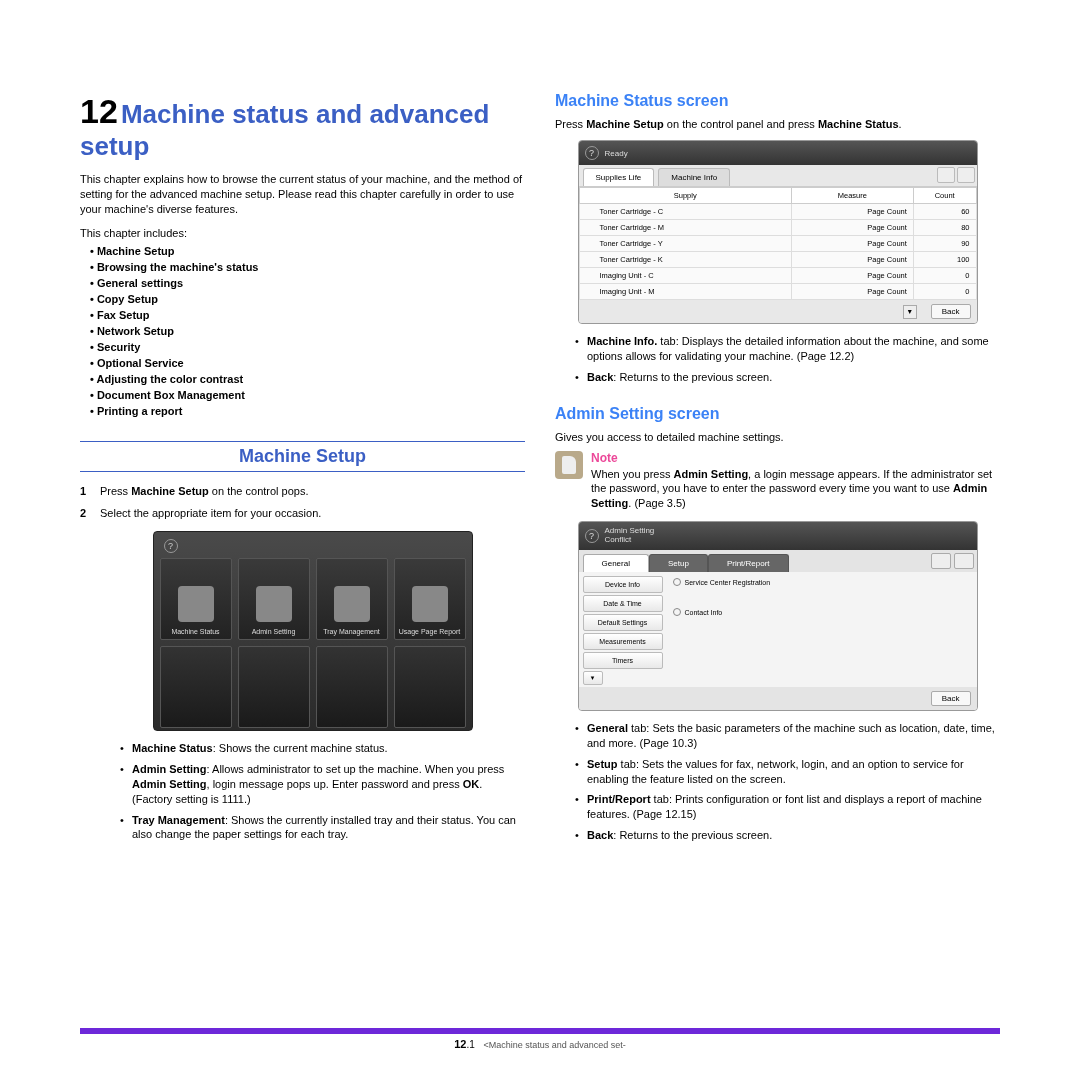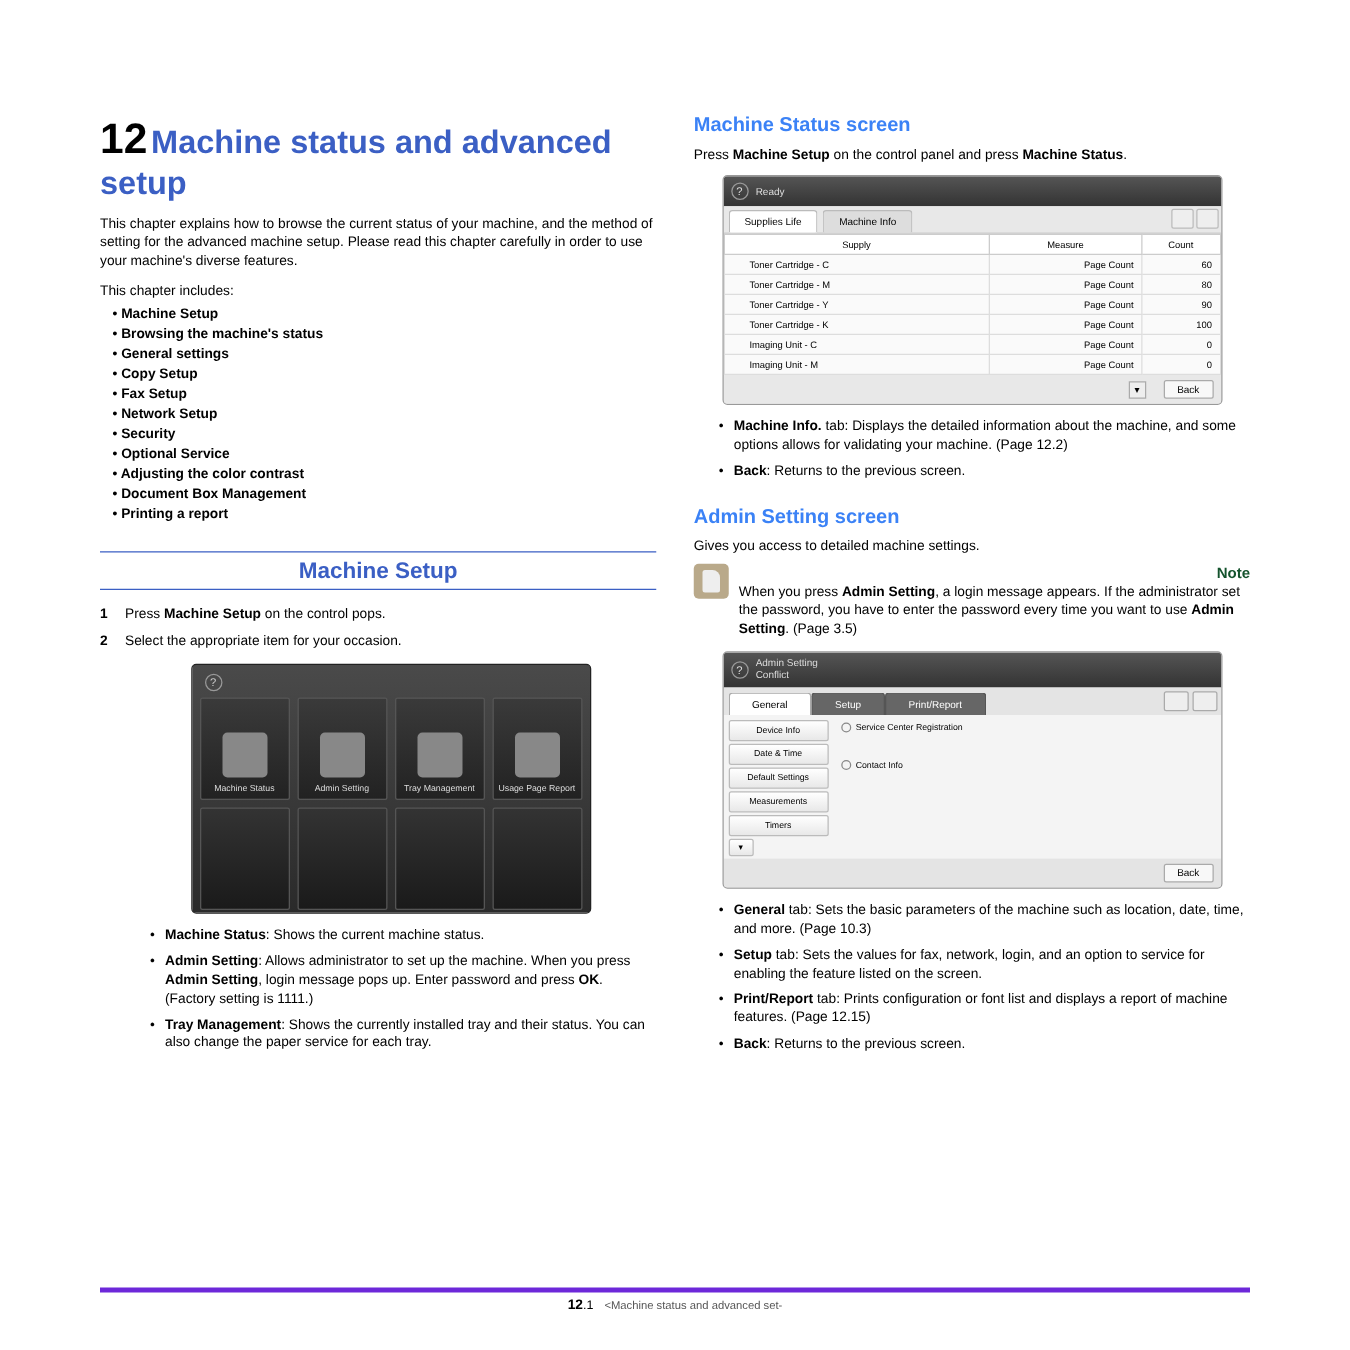--- a/index.html
+++ b/index.html
@@ -19,23 +19,23 @@
   ol.steps > li { counter-increment: step; margin-bottom: 8px; padding-left: 20px; position: relative; line-height: 1.35; }
   ol.steps > li::before { content: counter(step); font-weight: 700; position: absolute; left: 0; }
   .b { font-weight: 700; }
   .shot { margin: 10px auto; display: block; }
   ul.bullets { list-style: none; margin-left: 20px; margin-top: 8px; }
   ul.bullets > li { position: relative; padding-left: 12px; margin-bottom: 6px; line-height: 1.35; }
   ul.bullets > li::before { content: "•"; position: absolute; left: 0; }
   .note-block { display: flex; gap: 8px; margin-top: 8px; align-items: flex-start; }
   .note-icon { width: 28px; height: 28px; background: #b9a98a; border-radius: 4px; flex-shrink: 0; position: relative; }
   .note-icon::after { content: ""; position: absolute; width: 14px; height: 18px; background: #eee; border-radius: 2px 6px 2px 2px; left: 7px; top: 5px; }
-  .note-title { color: #14532d; font-weight: 700; margin-bottom: 2px; font-size: 12px; text-align: right; }
+  .note-title { color: #ec4899; font-weight: 700; margin-bottom: 2px; font-size: 12px; }
   .note-text { line-height: 1.35; }
-  .footer { position: absolute; bottom: 30px; left: 80px; right: 80px; border-top: 4px solid #6d28d9; padding-top: 4px; text-align: center; font-size: 10px; }
+  .footer { position: absolute; bottom: 30px; left: 80px; right: 80px; border-top: 6px solid #6d28d9; padding-top: 4px; text-align: center; font-size: 10px; }
   .footer .pg { font-weight: 700; font-size: 11px; }
   .footer .bc { color: #555; font-size: 9px; margin-left: 6px; }
 
   
   .ss1 { width: 320px; height: 200px; background: linear-gradient(#4a4a4a,#2a2a2a); border: 1px solid #222; border-radius: 4px; padding: 6px; }
   .ss1-top { height: 16px; display:flex; align-items:center; }
   .ss1-q { width:14px; height:14px; border:1px solid #999; border-radius:50%; color:#ccc; font-size:9px; text-align:center; line-height:12px; margin-left:4px;}
   .ss1-grid { display: grid; grid-template-columns: repeat(4, 1fr); grid-template-rows: repeat(2, 1fr); gap: 6px; height: 170px; margin-top:4px; }
   .tile { background: linear-gradient(#3a3a3a,#222); border: 1px solid #555; border-radius: 2px; display:flex; flex-direction:column; align-items:center; justify-content:flex-end; padding-bottom:4px; position:relative; }
   .tile.empty { background: linear-gradient(#333,#1a1a1a); }
@@ -134,21 +134,21 @@
               </div>
             <div class="tile empty"></div>
             <div class="tile empty"></div>
             <div class="tile empty"></div>
             <div class="tile empty"></div>
           </div>
         </div>
         <ul class="bullets">
           <li><span class="b">Machine Status</span><span>: Shows the current machine status.</span></li>
           <li><span class="b">Admin Setting</span><span>: Allows administrator to set up the machine. When you press </span><span class="b">Admin Setting</span><span>, login message pops up. Enter password and press </span><span class="b">OK</span><span>. (Factory setting is 1111.)</span></li>
-          <li><span class="b">Tray Management</span><span>: Shows the currently installed tray and their status. You can also change the paper service for each tray.</span></li>
+          <li><span class="b">Tray Management</span><span>: Shows the currently installed tray and their status. You can also change the paper settings for each tray.</span></li>
         </ul>
       </li>
     </ol>
   </div>
 
   <div class="col">
     <h3 class="section-h-left">Machine Status screen</h3>
     <p><span>Press </span><span class="b">Machine Setup</span><span> on the control panel and press </span><span class="b">Machine Status</span><span>.</span></p>
 
     <div class="ss2 shot">

